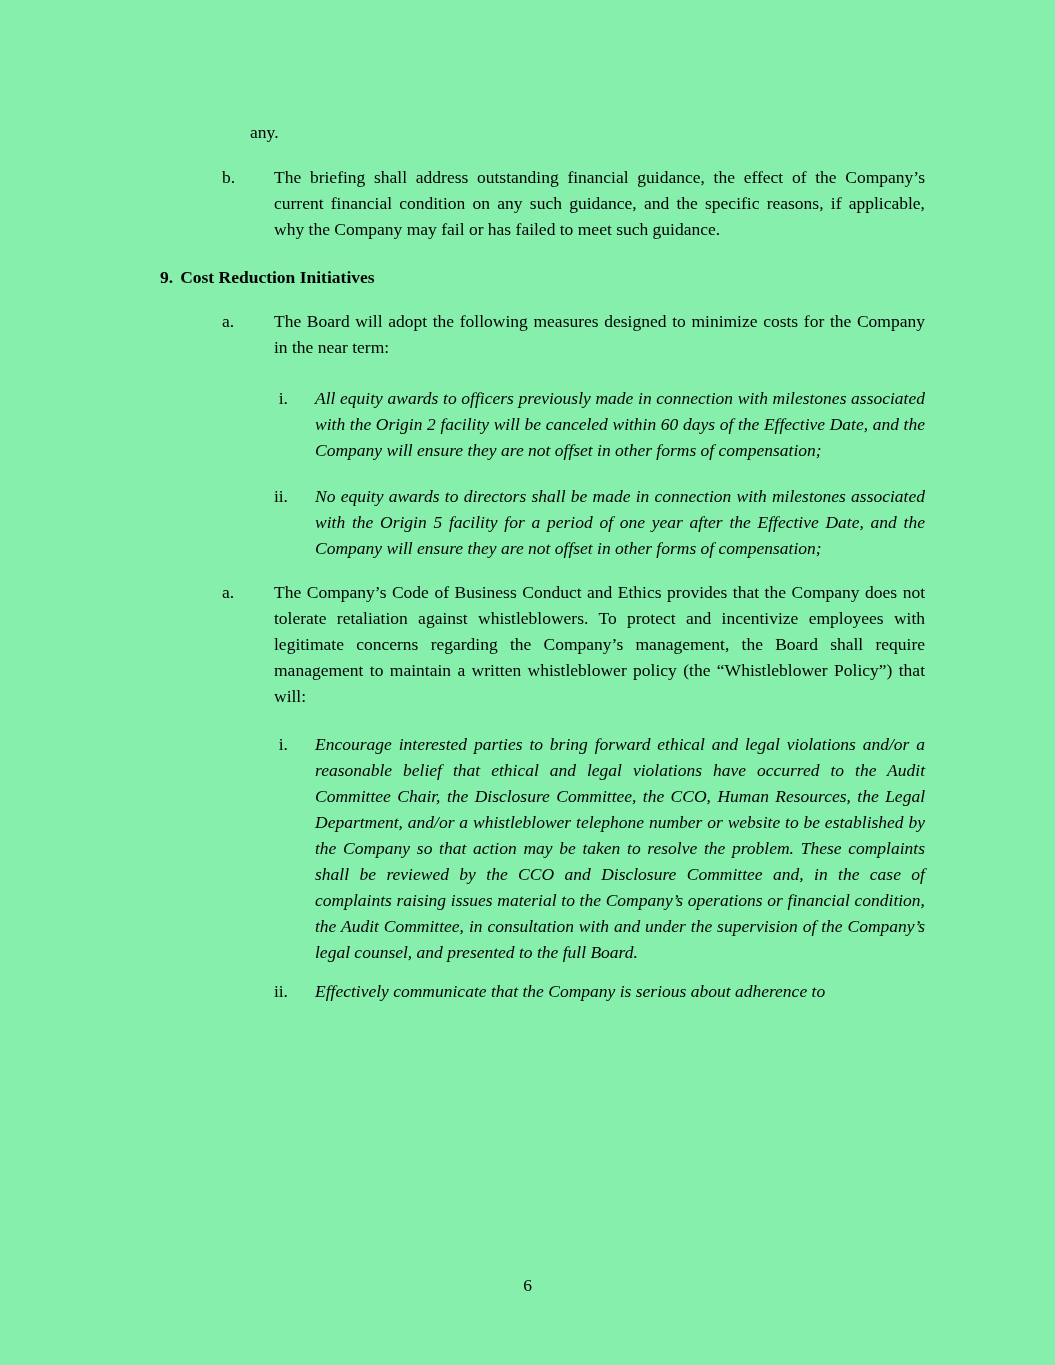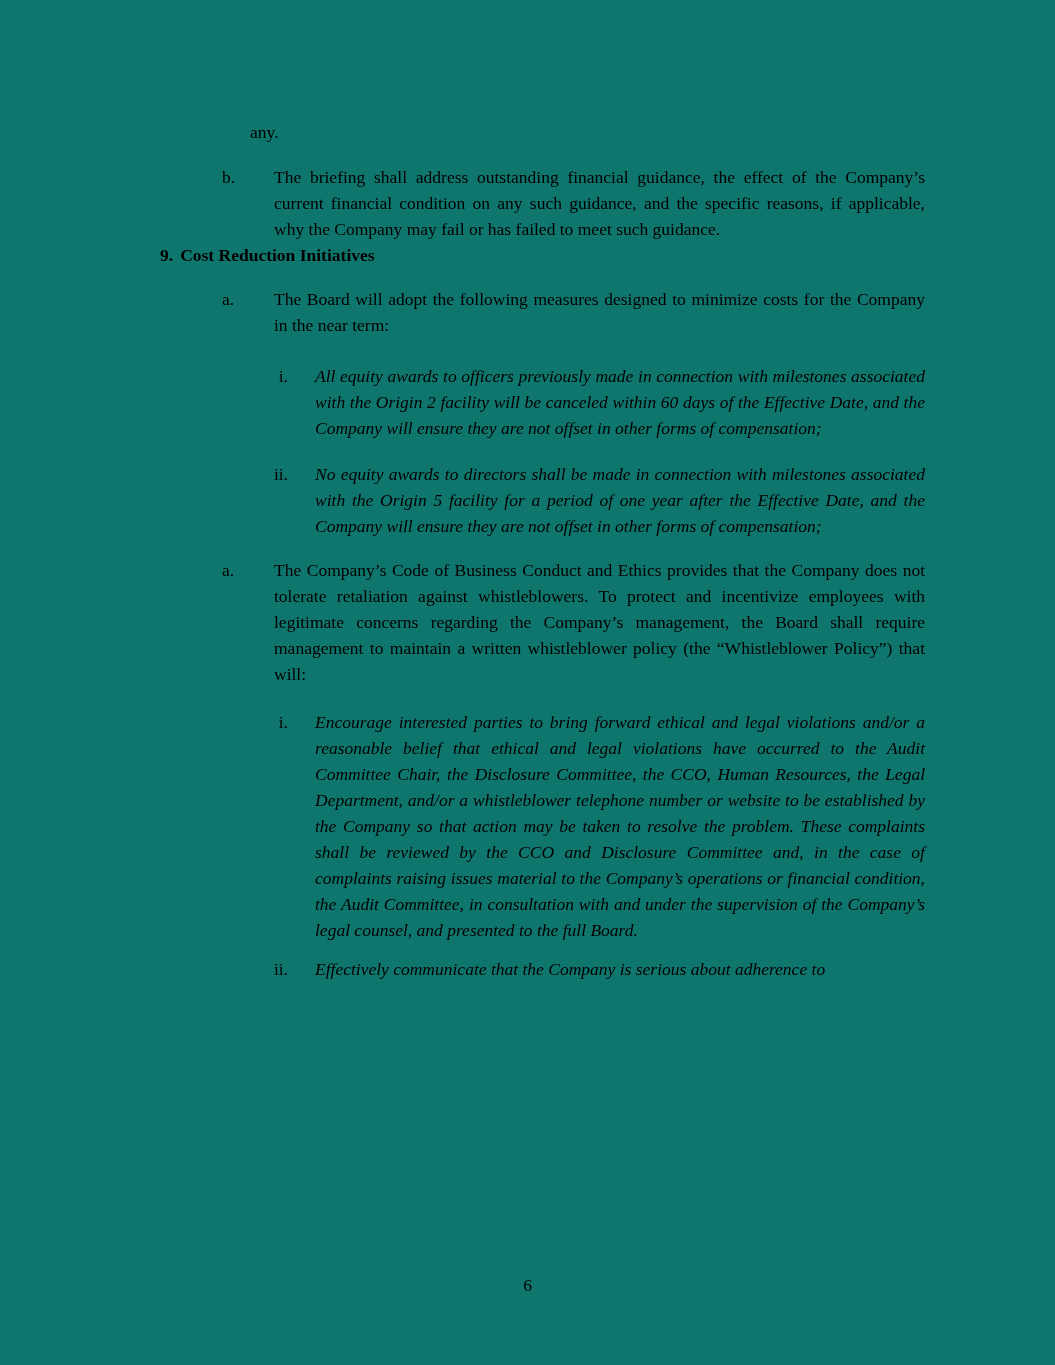--- a/index.html
+++ b/index.html
@@ -4,35 +4,36 @@
 <style>
   html, body {
     margin: 0;
     padding: 0;
     background: #ffffff;
   }
   .page {
     position: relative;
     width: 1055px;
     height: 1365px;
-    background: #0f766e;
+    background: #86efac;
     color: #000000;
     font-family: "Liberation Serif", "DejaVu Serif", serif;
     font-size: 17.5px;
     line-height: 26px;
     overflow: hidden;
   }
   .content {
     padding: 119px 130px 0 160px;
   }
   .cont-line {
     margin-left: 90px;
   }
   .sec-heading {
     font-weight: bold;
+    margin-top: 22px;
   }
   .sec-heading .sec-num {
     margin-right: 7px;
   }
   .item-lvl1 {
     display: flex;
     margin-left: 62px;
   }
   .item-lvl1 .label {
     width: 28px;

